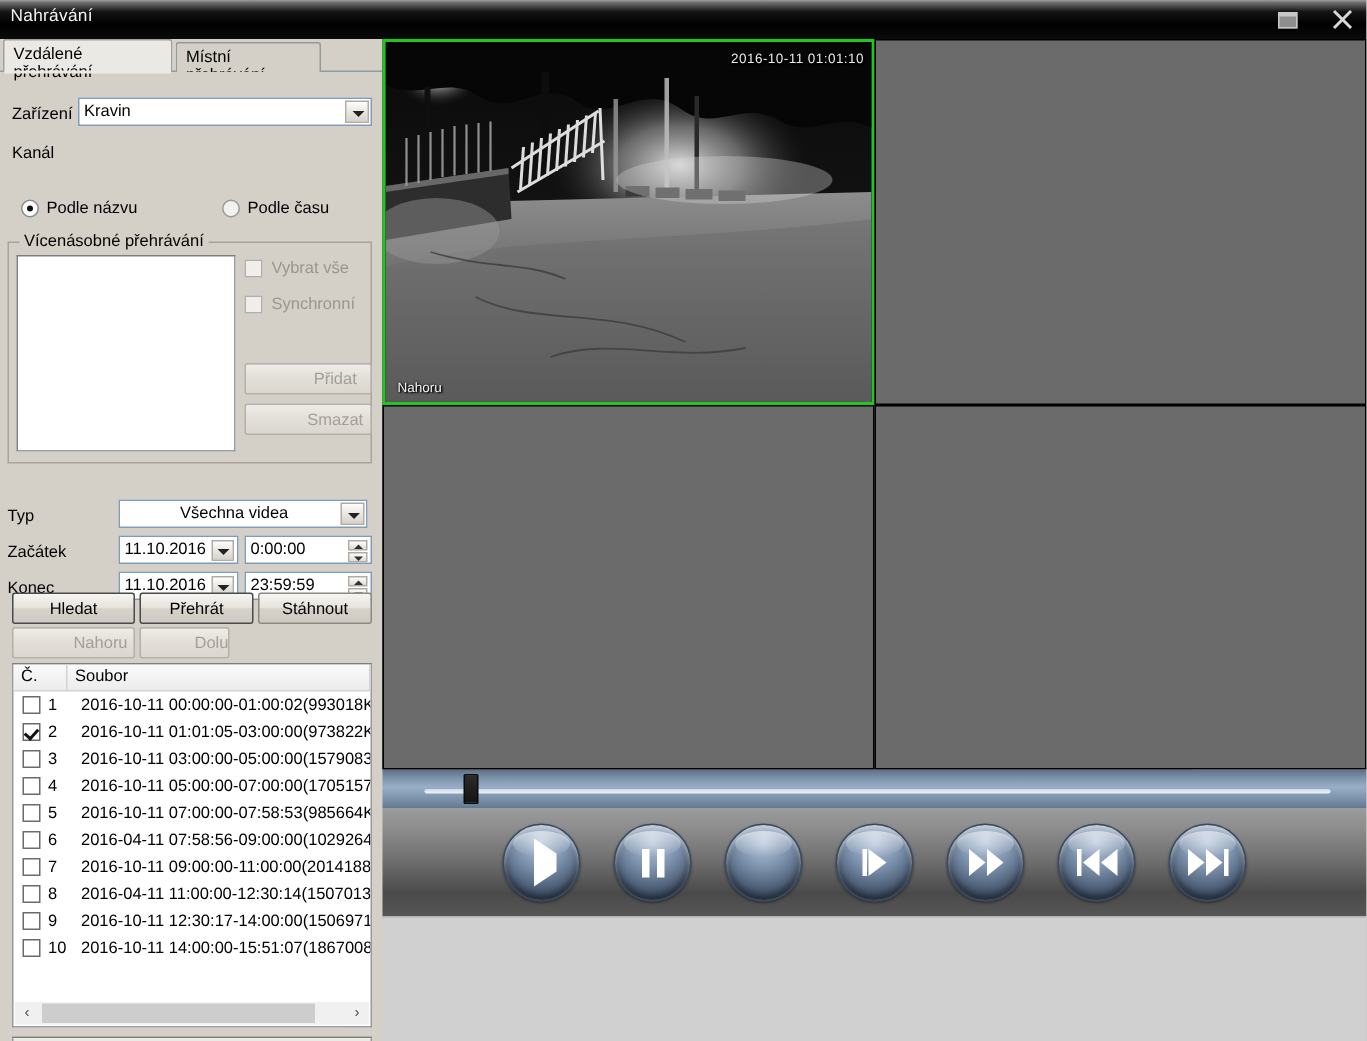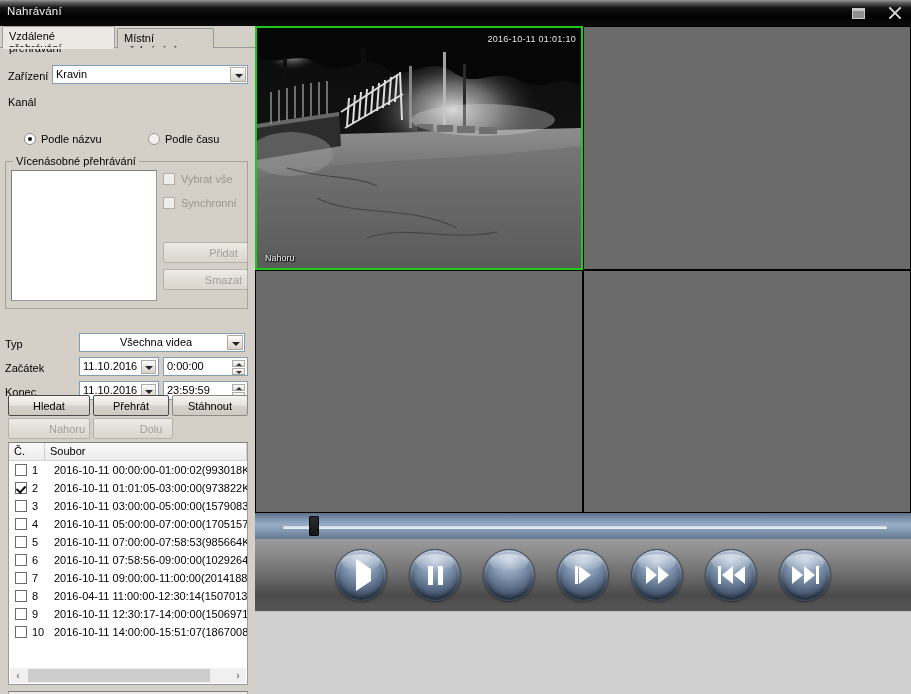--- a/index.html
+++ b/index.html
@@ -283,21 +283,21 @@
     <div class="panel-body">
 
       <div class="lbl" style="left:8px;top:22px;">Zařízení</div>
       <div class="combo" style="left:52px;top:17px;width:196px;">
         <span>Kravin</span>
         <span class="arrow"></span>
       </div>
 
       <div class="lbl" style="left:8px;top:48px;">Kanál</div>
 
-      <div class="radio on" style="left:24px;top:85px;">
+      <div class="radio on" style="left:14px;top:85px;">
         <span class="dot"></span>
         <span>Podle názvu</span>
       </div>
       <div class="radio off" style="left:148px;top:85px;">
         <span class="dot"></span>
         <span>Podle času</span>
       </div>
 
       <div class="group" style="left:5px;top:113px;width:243px;height:148px;">
         <span class="gtitle">Vícenásobné přehrávání</span>
@@ -346,21 +346,21 @@
             <i class="up"></i>
             <i class="dn"></i>
           </span>
       </div>
 
       <div class="btn strong" style="left:8px;top:347px;width:82px;">Hledat</div>
       <div class="btn strong" style="left:93px;top:347px;width:76px;">Přehrát</div>
       <div class="btn" style="left:172px;top:347px;width:76px;">Stáhnout</div>
 
       <div class="btn disabled" style="left:8px;top:370px;width:82px;">Nahoru</div>
-      <div class="btn disabled" style="left:93px;top:370px;width:80px;">Dolu</div>
+      <div class="btn disabled" style="left:93px;top:370px;width:60px;">Dolu</div>
 
       <div class="filelist">
         <div class="fl-head">
           <div class="fl-c1">Č.</div>
           <div class="fl-c2">Soubor</div>
         </div>
         <div class="fl-rows" id="fl-rows">
             <div class="fl-row">
               <span class="cb"></span>
               <span class="num">1</span>
@@ -382,21 +382,21 @@
               <span class="name">2016-10-11 05:00:00-07:00:00(1705157</span>
             </div>
             <div class="fl-row">
               <span class="cb"></span>
               <span class="num">5</span>
               <span class="name">2016-10-11 07:00:00-07:58:53(985664K</span>
             </div>
             <div class="fl-row">
               <span class="cb"></span>
               <span class="num">6</span>
-              <span class="name">2016-10-11 07:58:56-09:00:00(1029264</span>
+              <span class="name">2016-04-11 07:58:56-09:00:00(1029264</span>
             </div>
             <div class="fl-row">
               <span class="cb"></span>
               <span class="num">7</span>
               <span class="name">2016-10-11 09:00:00-11:00:00(2014188</span>
             </div>
             <div class="fl-row">
               <span class="cb"></span>
               <span class="num">8</span>
               <span class="name">2016-04-11 11:00:00-12:30:14(1507013</span>

